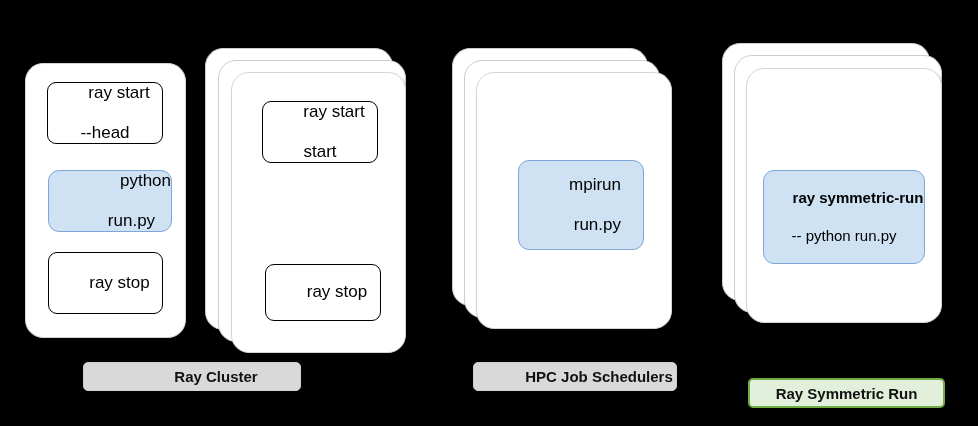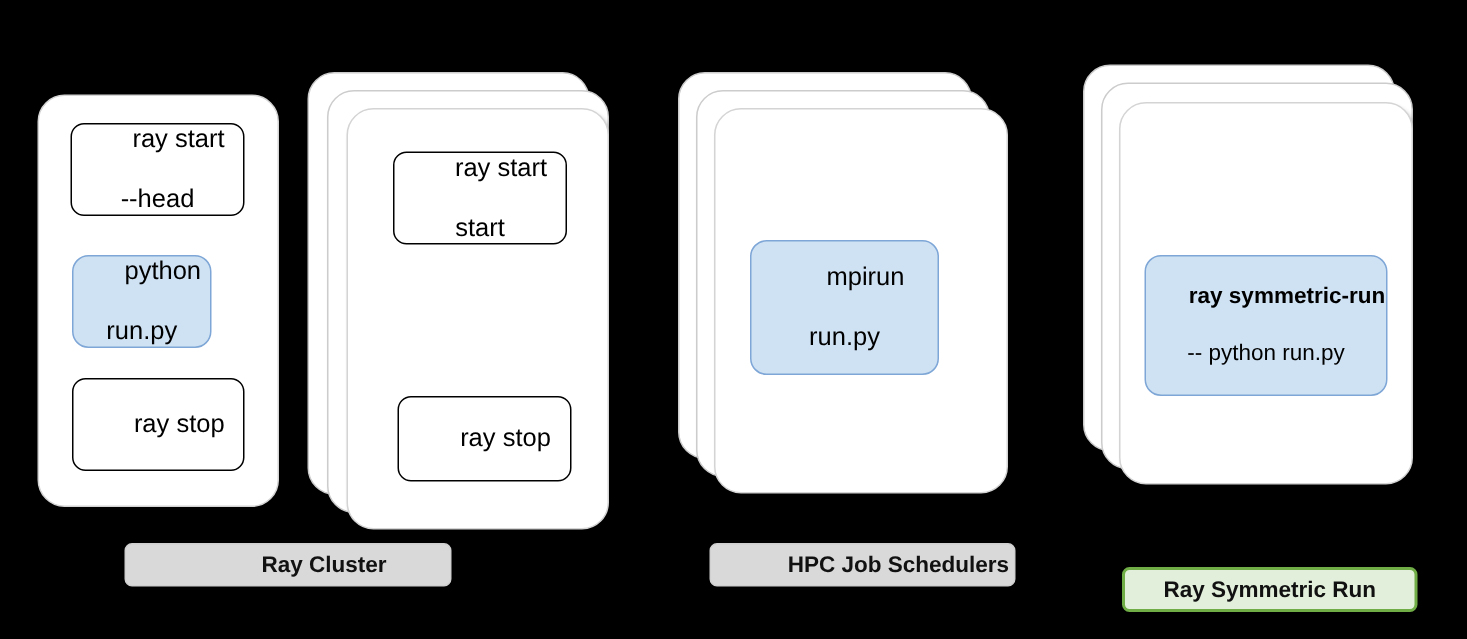--- a/index.html
+++ b/index.html
@@ -81,21 +81,21 @@
 
   <div class="card" style="left:25px;top:63px;width:161px;height:275px;"></div>
 
   <div class="cmd" style="left:47px;top:82px;width:116px;height:62px;">
     <span>
       <span class="l1">ray start</span>
       <span class="l2">--head</span>
     </span>
   </div>
 
-  <div class="cmd blue" style="left:48px;top:170px;width:93px;height:62px;">
+  <div class="cmd blue" style="left:48px;top:170px;width:124px;height:62px;justify-content:flex-end;">
     <span>
       <span class="l1">python</span>
       <span class="l2">run.py</span>
     </span>
   </div>
 
   <div class="cmd" style="left:48px;top:252px;width:115px;height:62px;">
     <span>
       <span class="l1">ray stop</span>
     </span>
@@ -117,21 +117,21 @@
       <span class="l1">ray stop</span>
     </span>
   </div>
 
   <div class="glabel gray" style="left:83px;top:362px;width:218px;height:29px;">Ray Cluster</div>
 
   <div class="card plain" style="left:452px;top:48px;width:196px;height:258px;"></div>
   <div class="card plain" style="left:464px;top:60px;width:196px;height:258px;"></div>
   <div class="card" style="left:476px;top:72px;width:196px;height:257px;"></div>
 
-  <div class="cmd blue" style="left:500px;top:160px;width:126px;height:90px;">
+  <div class="cmd blue" style="left:518px;top:160px;width:126px;height:90px;text-align:right;">
     <span>
       <span class="l1">mpirun</span>
       <span class="l2">run.py</span>
     </span>
   </div>
 
   <div class="glabel gray" style="left:473px;top:362px;width:204px;height:29px;">HPC Job Schedulers</div>
 
   <div class="card plain" style="left:722px;top:43px;width:208px;height:258px;"></div>
   <div class="card plain" style="left:734px;top:55px;width:208px;height:258px;"></div>

